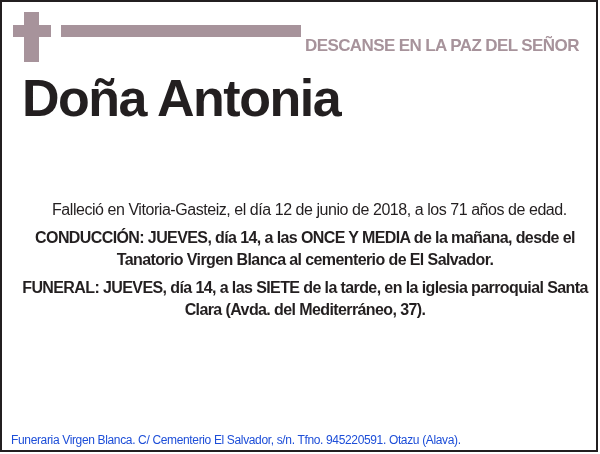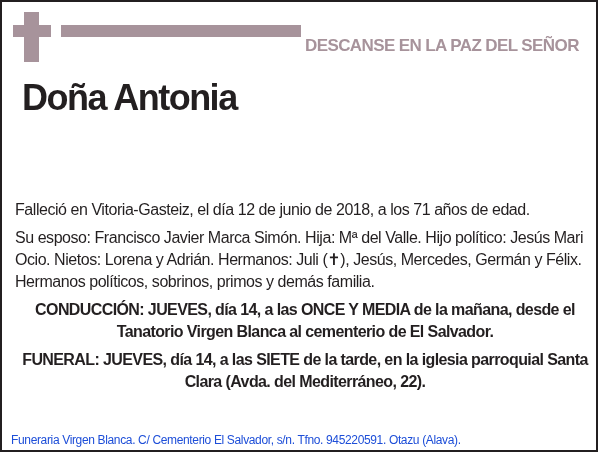--- a/index.html
+++ b/index.html
@@ -24,33 +24,33 @@
     }
     .header-text {
       position: absolute; left: 303px; top: 18px;
       font-family: "Liberation Sans", sans-serif;
       font-weight: bold; font-size: 17px; color: #a7939b;
       letter-spacing: -0.6px; white-space: nowrap; margin-top: 16px;
     }
     .name {
       position: absolute; left: 20px; top: 70px;
       font-family: "Liberation Sans", sans-serif;
-      font-weight: bold; font-size: 36px; line-height: 52px;
+      font-weight: bold; font-size: 52px; line-height: 52px;
       color: #231f20; letter-spacing: -1.5px;
     }
     .name div { white-space: nowrap; }
     .body-text {
       position: absolute; left: 13px; top: 197px; width: 580px;
       font-family: "Liberation Sans", sans-serif;
       font-size: 16px; color: #231f20;
       letter-spacing: -0.45px;
     }
     .p { margin: 0 0 6px 0; line-height: 22px; }
     .p.bold { font-weight: bold; letter-spacing: -0.6px; text-align: center; }
-    .p.lead { white-space: nowrap; }
+    .p.lead { white-space: nowrap; margin-left: 37px; }
     .footer {
       position: absolute; left: 9px; top: 431px;
       font-family: "Liberation Sans", sans-serif;
       font-size: 12px; color: #1d4ed8; letter-spacing: -0.35px;
       white-space: nowrap;
     }
   </style>
 </head>
 <body>
 
@@ -59,19 +59,18 @@
   <div class="cross-h"></div>
   <div class="header-bar"></div>
   <div class="header-text">DESCANSE EN LA PAZ DEL SEÑOR</div>
 
   <div class="name">
     <div>Doña Antonia</div>
   </div>
 
   <div class="body-text">
     <p class="p lead">Falleció en Vitoria-Gasteiz, el día 12 de junio de 2018, a los 71 años de edad.</p>
-    <p class="p">Su esposo: Francisco Javier Marca Simón. Hija: Mª del Valle. Hijo político: Jesús Mari Ocio. Nietos: Lorena y Adrián. Hermanos: Juli (✝), Jesús, Mercedes, Germán y Félix. Hermanos políticos, sobrinos, primos y demás familia.</p>
     <p class="p bold">CONDUCCIÓN: JUEVES, día 14, a las ONCE Y MEDIA de la mañana, desde el Tanatorio Virgen Blanca al cementerio de El Salvador.</p>
-    <p class="p bold">FUNERAL: JUEVES, día 14, a las SIETE de la tarde, en la iglesia parroquial Santa Clara (Avda. del Mediterráneo, 22).</p>
+    <p class="p bold">FUNERAL: JUEVES, día 14, a las SIETE de la tarde, en la iglesia parroquial Santa Clara (Avda. del Mediterráneo, 37).</p>
   </div>
 
   <div class="footer">Funeraria Virgen Blanca. C/ Cementerio El Salvador, s/n. Tfno. 945220591. Otazu (Alava).</div>
 </div>
 
 </body></html>

